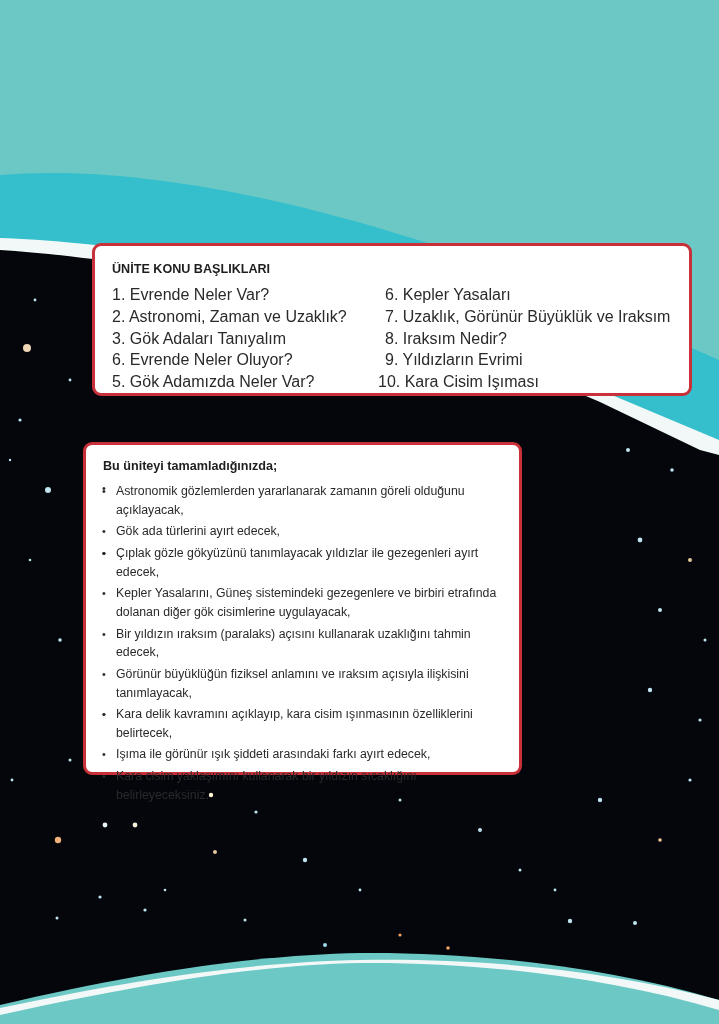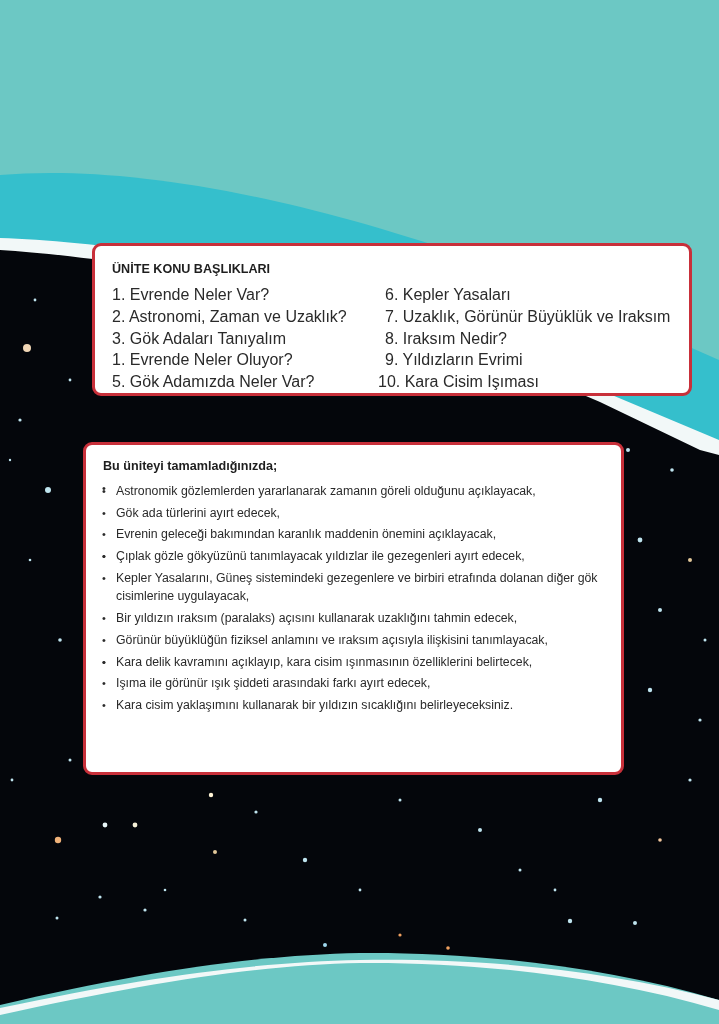--- a/index.html
+++ b/index.html
@@ -11,21 +11,21 @@
   .bg-svg { position: absolute; left: 0; top: 0; width: 719px; height: 1024px; }
   .card {
     position: absolute;
     background: #ffffff;
     border: 3px solid #c8303a;
     border-radius: 9px;
     box-sizing: border-box;
     color: #2a2a2a;
   }
   .card-topics { left: 92px; top: 243px; width: 600px; height: 153px; }
-  .card-goals  { left: 83px; top: 442px; width: 541px; height: 333px; }
+  .card-goals  { left: 83px; top: 442px; width: 439px; height: 333px; }
   .card-title {
     font-weight: bold; font-size: 12.6px; color: #1e1e1e;
     position: absolute; left: 17px;
   }
   .card-topics .card-title { top: 16px; }
   .card-goals .card-title { top: 14px; }
   .topics-col { position: absolute; top: 38px; list-style: none; margin: 0; padding: 0; }
   .topics-col.left { left: 17px; }
   .topics-col.right { left: 290px; }
   .topics-col li { font-size: 16px; line-height: 21.8px; height: 21.8px; white-space: nowrap; }
@@ -98,39 +98,39 @@
   <path d="M0,1005 C150,970 260,955 360,953 C470,952 600,965 719,1000 L719,1024 L0,1024 Z" fill="#6cc8c4"></path>
   <path d="M0,1015 C150,982 260,965 360,963 C470,962 600,975 719,1010 L719,1000 C600,968 470,958 360,960 C260,962 150,976 0,1008 Z" fill="#f2f8f8"></path>
 </svg>
 
 <section class="card card-topics">
   <div class="card-title">ÜNİTE KONU BAŞLIKLARI</div>
   <ul class="topics-col left">
     <li>1. Evrende Neler Var?</li>
     <li>2. Astronomi, Zaman ve Uzaklık?</li>
     <li>3. Gök Adaları Tanıyalım</li>
-    <li>1. Evrende Neler Oluyor?</li>
+    <li>6. Evrende Neler Oluyor?</li>
     <li>5. Gök Adamızda Neler Var?</li>
   </ul>
   <ul class="topics-col right">
     <li>6. Kepler Yasaları</li>
     <li>7. Uzaklık, Görünür Büyüklük ve Iraksım</li>
     <li>8. Iraksım Nedir?</li>
     <li>9. Yıldızların Evrimi</li>
     <li style="margin-left:-7px">10. Kara Cisim Işıması</li>
   </ul>
 </section>
 
 <section class="card card-goals">
   <div class="card-title">Bu üniteyi tamamladığınızda;</div>
   <ul class="goals-list">
     <li><span class="bullet">•</span></li>
     <li><span class="bullet">•</span><span>Astronomik gözlemlerden yararlanarak zamanın göreli olduğunu açıklayacak,</span></li>
     <li><span class="bullet">•</span><span>Gök ada türlerini ayırt edecek,</span></li>
-    <li><span class="bullet">•</span><span>Evrenin geleceği bakımından karanlık maddenin önemini açıklayacak,</span></li>
+    <li><span class="bullet">•</span></li>
     <li><span class="bullet">•</span></li>
     <li><span class="bullet">•</span><span>Çıplak gözle gökyüzünü tanımlayacak yıldızlar ile gezegenleri ayırt edecek,</span></li>
     <li><span class="bullet">•</span><span>Kepler Yasalarını, Güneş sistemindeki gezegenlere ve birbiri etrafında dolanan diğer gök cisimlerine uygulayacak,</span></li>
     <li><span class="bullet">•</span><span>Bir yıldızın ıraksım (paralaks) açısını kullanarak uzaklığını tahmin edecek,</span></li>
     <li><span class="bullet">•</span><span>Görünür büyüklüğün fiziksel anlamını ve ıraksım açısıyla ilişkisini tanımlayacak,</span></li>
     <li><span class="bullet">•</span></li>
     <li><span class="bullet">•</span><span>Kara delik kavramını açıklayıp, kara cisim ışınmasının özelliklerini belirtecek,</span></li>
     <li><span class="bullet">•</span><span>Işıma ile görünür ışık şiddeti arasındaki farkı ayırt edecek,</span></li>
     <li><span class="bullet">•</span><span>Kara cisim yaklaşımını kullanarak bir yıldızın sıcaklığını belirleyeceksiniz.</span></li>
   </ul>

